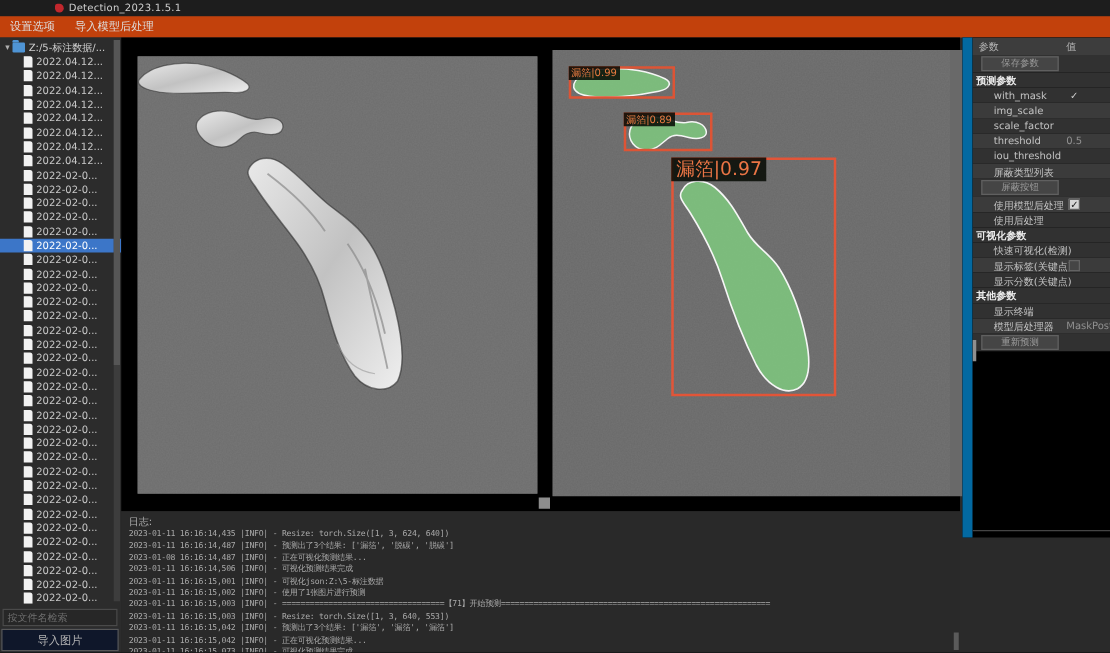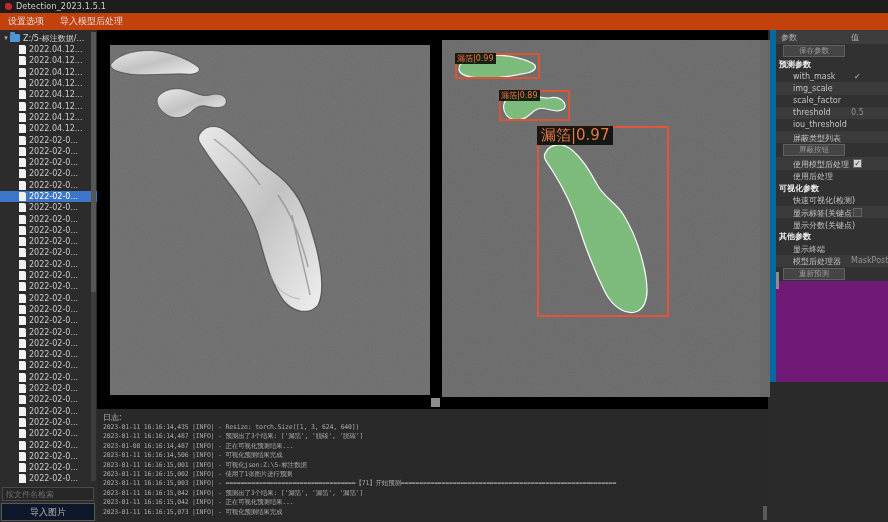--- a/index.html
+++ b/index.html
@@ -1,21 +1,21 @@
 <!DOCTYPE html>
 <html><head>
 <meta charset="utf-8">
 <style>
   html,body{margin:0;padding:0;background:#1a1a1a;}
   *{box-sizing:border-box;}
   .app{position:relative;width:888px;height:522px;background:#2a2a2a;overflow:hidden;
        font-family:"DejaVu Sans","Liberation Sans",sans-serif;color:#c8c8c8;-webkit-font-smoothing:antialiased;}
 
   
-  .titlebar{position:absolute;left:0;top:0;width:888px;height:13px;background:#1d1d1d;display:flex;align-items:center;}
+  .titlebar{position:absolute;left:0;top:0;width:888px;height:13px;background:#1d1d1d;display:flex;align-items:center;padding-left:39px;}
   .appicon{width:7px;height:7px;margin:0 4px 0 5px;background:#c1272d;border-radius:2px 50% 50% 50%;}
   .apptitle{font-size:8px;color:#cfcfcf;letter-spacing:.2px;}
   .menubar{position:absolute;left:0;top:13px;width:888px;height:17px;background:#c2410c;display:flex;align-items:center;}
   .menu-item{font-size:9px;color:#dedede;padding:0 8px;cursor:default;}
 
   
   .leftpanel{position:absolute;left:0;top:30px;width:97px;height:492px;background:#2c2c2c;}
   .tree{position:absolute;left:0;top:0;width:97px;height:453px;overflow:hidden;}
   .tree-root{display:flex;align-items:center;height:12px;font-size:8px;color:#d0d0d0;white-space:nowrap;padding-left:2px;margin-top:2px;}
   .arrow{font-size:7px;color:#b0b0b0;width:8px;text-align:center;}
@@ -50,21 +50,21 @@
 
   
   .logarea{position:absolute;left:97px;top:409px;width:671px;height:113px;background:#292929;overflow:hidden;}
   .logtitle{position:absolute;left:6px;top:3px;font-size:8px;color:#b0b0b0;}
   .loglines{position:absolute;left:6px;top:14px;width:660px;}
   .logline{font-family:"DejaVu Sans Mono","Liberation Mono",monospace;font-size:6.5px;line-height:9.4px;
            color:#a9a9a9;white-space:pre;letter-spacing:-0.2px;}
   .log-scroll{position:absolute;right:1px;bottom:2px;width:4px;height:14px;background:#5a5a5a;}
 
   
-  .rightpanel{position:absolute;left:770px;top:30px;width:118px;height:352px;background:#701a75;overflow:hidden;border-left:6px solid #0369a1;}
+  .rightpanel{position:absolute;left:770px;top:30px;width:118px;height:400px;background:#000000;overflow:hidden;border-left:8px solid #0369a1;}
   .phead{position:absolute;left:0;top:0;width:118px;height:14px;background:#3d3d3d;font-size:8px;color:#b5b5b5;}
   .phead .pc{position:absolute;left:5px;top:2px;}
   .phead .vcol{position:absolute;left:75px;top:2px;}
   .prows{position:absolute;left:0;top:14px;width:118px;}
   .prow{position:relative;width:118px;height:12.2px;font-size:8px;}
   .prow.l{background:#3b3b3b;}
   .prow.d{background:#313131;}
   .prow.btnrow{height:14px;background:#313131;}
   .plab{position:absolute;left:17px;top:1.5px;color:#c2c2c2;white-space:nowrap;}
   .psec{position:absolute;left:3px;top:1px;color:#ececec;font-weight:bold;white-space:nowrap;}
@@ -333,20 +333,21 @@
   <div class="logarea">
     <div class="logtitle">日志:</div>
     <div class="loglines" id="logLines">
         <div class="logline">2023-01-11 16:16:14,435 |INFO| - Resize: torch.Size([1, 3, 624, 640])</div>
         <div class="logline">2023-01-11 16:16:14,487 |INFO| - 预测出了3个结果: ['漏箔', '脱碳', '脱碳']</div>
         <div class="logline">2023-01-08 16:16:14,487 |INFO| - 正在可视化预测结果...</div>
         <div class="logline">2023-01-11 16:16:14,506 |INFO| - 可视化预测结果完成</div>
         <div class="logline">2023-01-11 16:16:15,001 |INFO| - 可视化json:Z:\5-标注数据</div>
         <div class="logline">2023-01-11 16:16:15,002 |INFO| - 使用了1张图片进行预测</div>
         <div class="logline">2023-01-11 16:16:15,003 |INFO| - ===================================【71】开始预测==========================================================</div>
+        <div class="logline">2023-01-11 16:16:15,003 |INFO| - Resize: torch.Size([1, 3, 640, 553])</div>
         <div class="logline">2023-01-11 16:16:15,042 |INFO| - 预测出了3个结果: ['漏箔', '漏箔', '漏箔']</div>
         <div class="logline">2023-01-11 16:16:15,042 |INFO| - 正在可视化预测结果...</div>
         <div class="logline">2023-01-11 16:16:15,073 |INFO| - 可视化预测结果完成</div>
       </div>
     <div class="log-scroll"></div>
   </div>
 
   <div class="rightpanel">
     <div class="phead">
       <span class="pc">参数</span>

